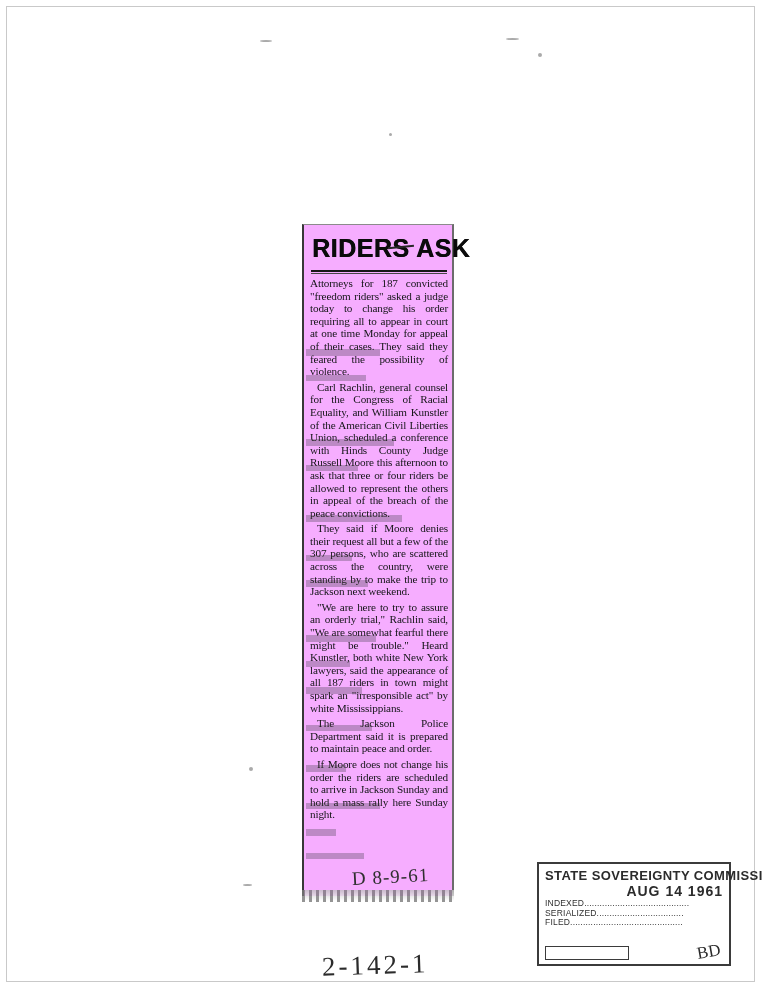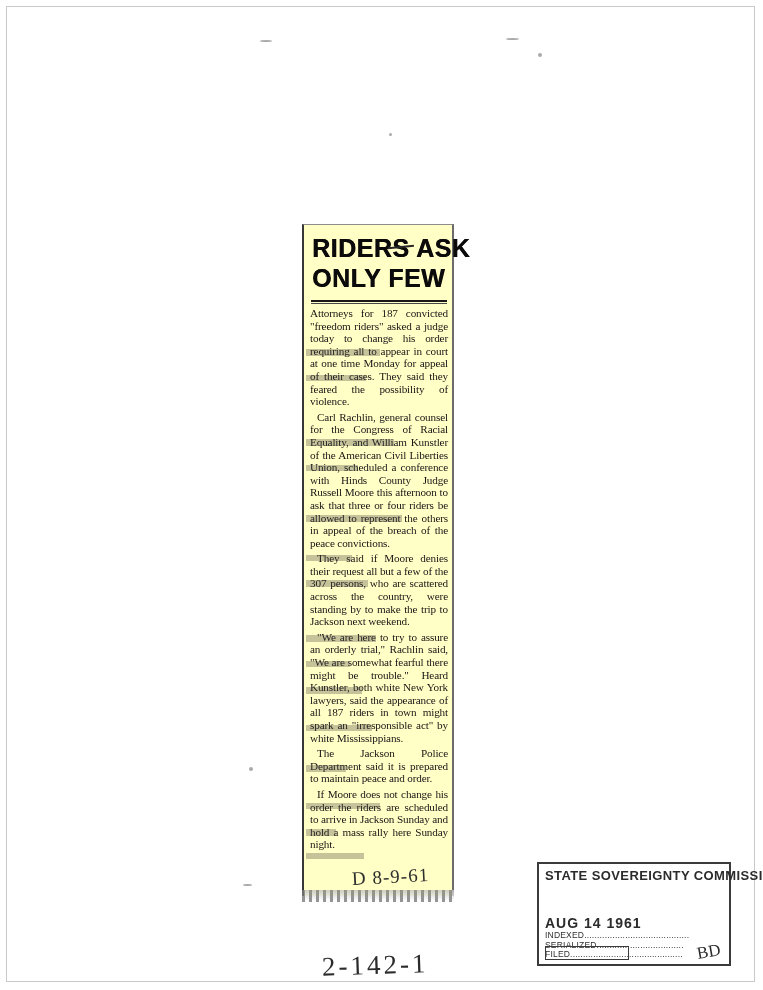--- a/index.html
+++ b/index.html
@@ -33,21 +33,21 @@
     border-radius: 50%;
   }
 
   
   .clipping {
     position: absolute;
     left: 302px;
     top: 224px;
     width: 152px;
     height: 672px;
-    background: #fef9c3;
+    background: #f0abfc;
     box-sizing: border-box;
     border-left: 2px solid #3a3a3a;
     border-right: 2px solid #6d6d6d;
     border-top: 1px solid #8a8a8a;
     padding: 2px 4px 0 6px;
     filter: contrast(1.05);
   }
   .clipping::after {
     
     content: "";
@@ -157,26 +157,26 @@
   }
   .stamp-title {
     font-size: 13px;
     font-weight: 700;
     letter-spacing: 0.4px;
     color: #2b2b2b;
     white-space: nowrap;
     filter: blur(0.25px);
   }
   .stamp-date {
-    text-align: left;
+    text-align: right;
     font-size: 14px;
     font-weight: 700;
     letter-spacing: 1px;
     color: #2b2b2b;
-    margin-top: 32px;
+    margin-top: 0;
     filter: blur(0.2px);
   }
   .stamp-lines {
     font-size: 8.5px;
     letter-spacing: 0.2px;
     color: #2f2f2f;
   }
   .stamp-lines div {
     white-space: nowrap;
     line-height: 9.5px;
@@ -208,21 +208,20 @@
 <div class="speck" style="left:506px;top:38px;width:13px;height:2px;"></div>
 <div class="speck" style="left:538px;top:53px;width:4px;height:4px;"></div>
 <div class="speck" style="left:389px;top:133px;width:3px;height:3px;"></div>
 <div class="speck" style="left:249px;top:767px;width:4px;height:4px;"></div>
 <div class="speck" style="left:243px;top:884px;width:9px;height:2px;"></div>
 
 <div class="clipping">
 
   <div class="headline">
     <div class="strike">RIDERS ASK</div>
-    <div>ONLY FEW</div>
   </div>
 
   <div class="rule"></div>
   <div class="rule thin"></div>
 
   <div class="body-col">
     <p class="para">Attorneys for 187 convicted "freedom riders" asked a judge today to change his order requiring all to appear in court at one time Monday for appeal of their cases. They said they feared the possibility of violence.</p>
     <p class="para indent">Carl Rachlin, general counsel for the Congress of Racial Equality, and William Kunstler of the American Civil Liberties Union, scheduled a conference with Hinds County Judge Russell Moore this afternoon to ask that three or four riders be allowed to represent the others in appeal of the breach of the peace convictions.</p>
     <p class="para indent">They said if Moore denies their request all but a few of the 307 persons, who are scattered across the country, were standing by to make the trip to Jackson next weekend.</p>
     <p class="para indent">"We are here to try to assure an orderly trial," Rachlin said, "We are somewhat fearful there might be trouble." Heard Kunstler, both white New York lawyers, said the appearance of all 187 riders in town might spark an "irresponsible act" by white Mississippians.</p>

